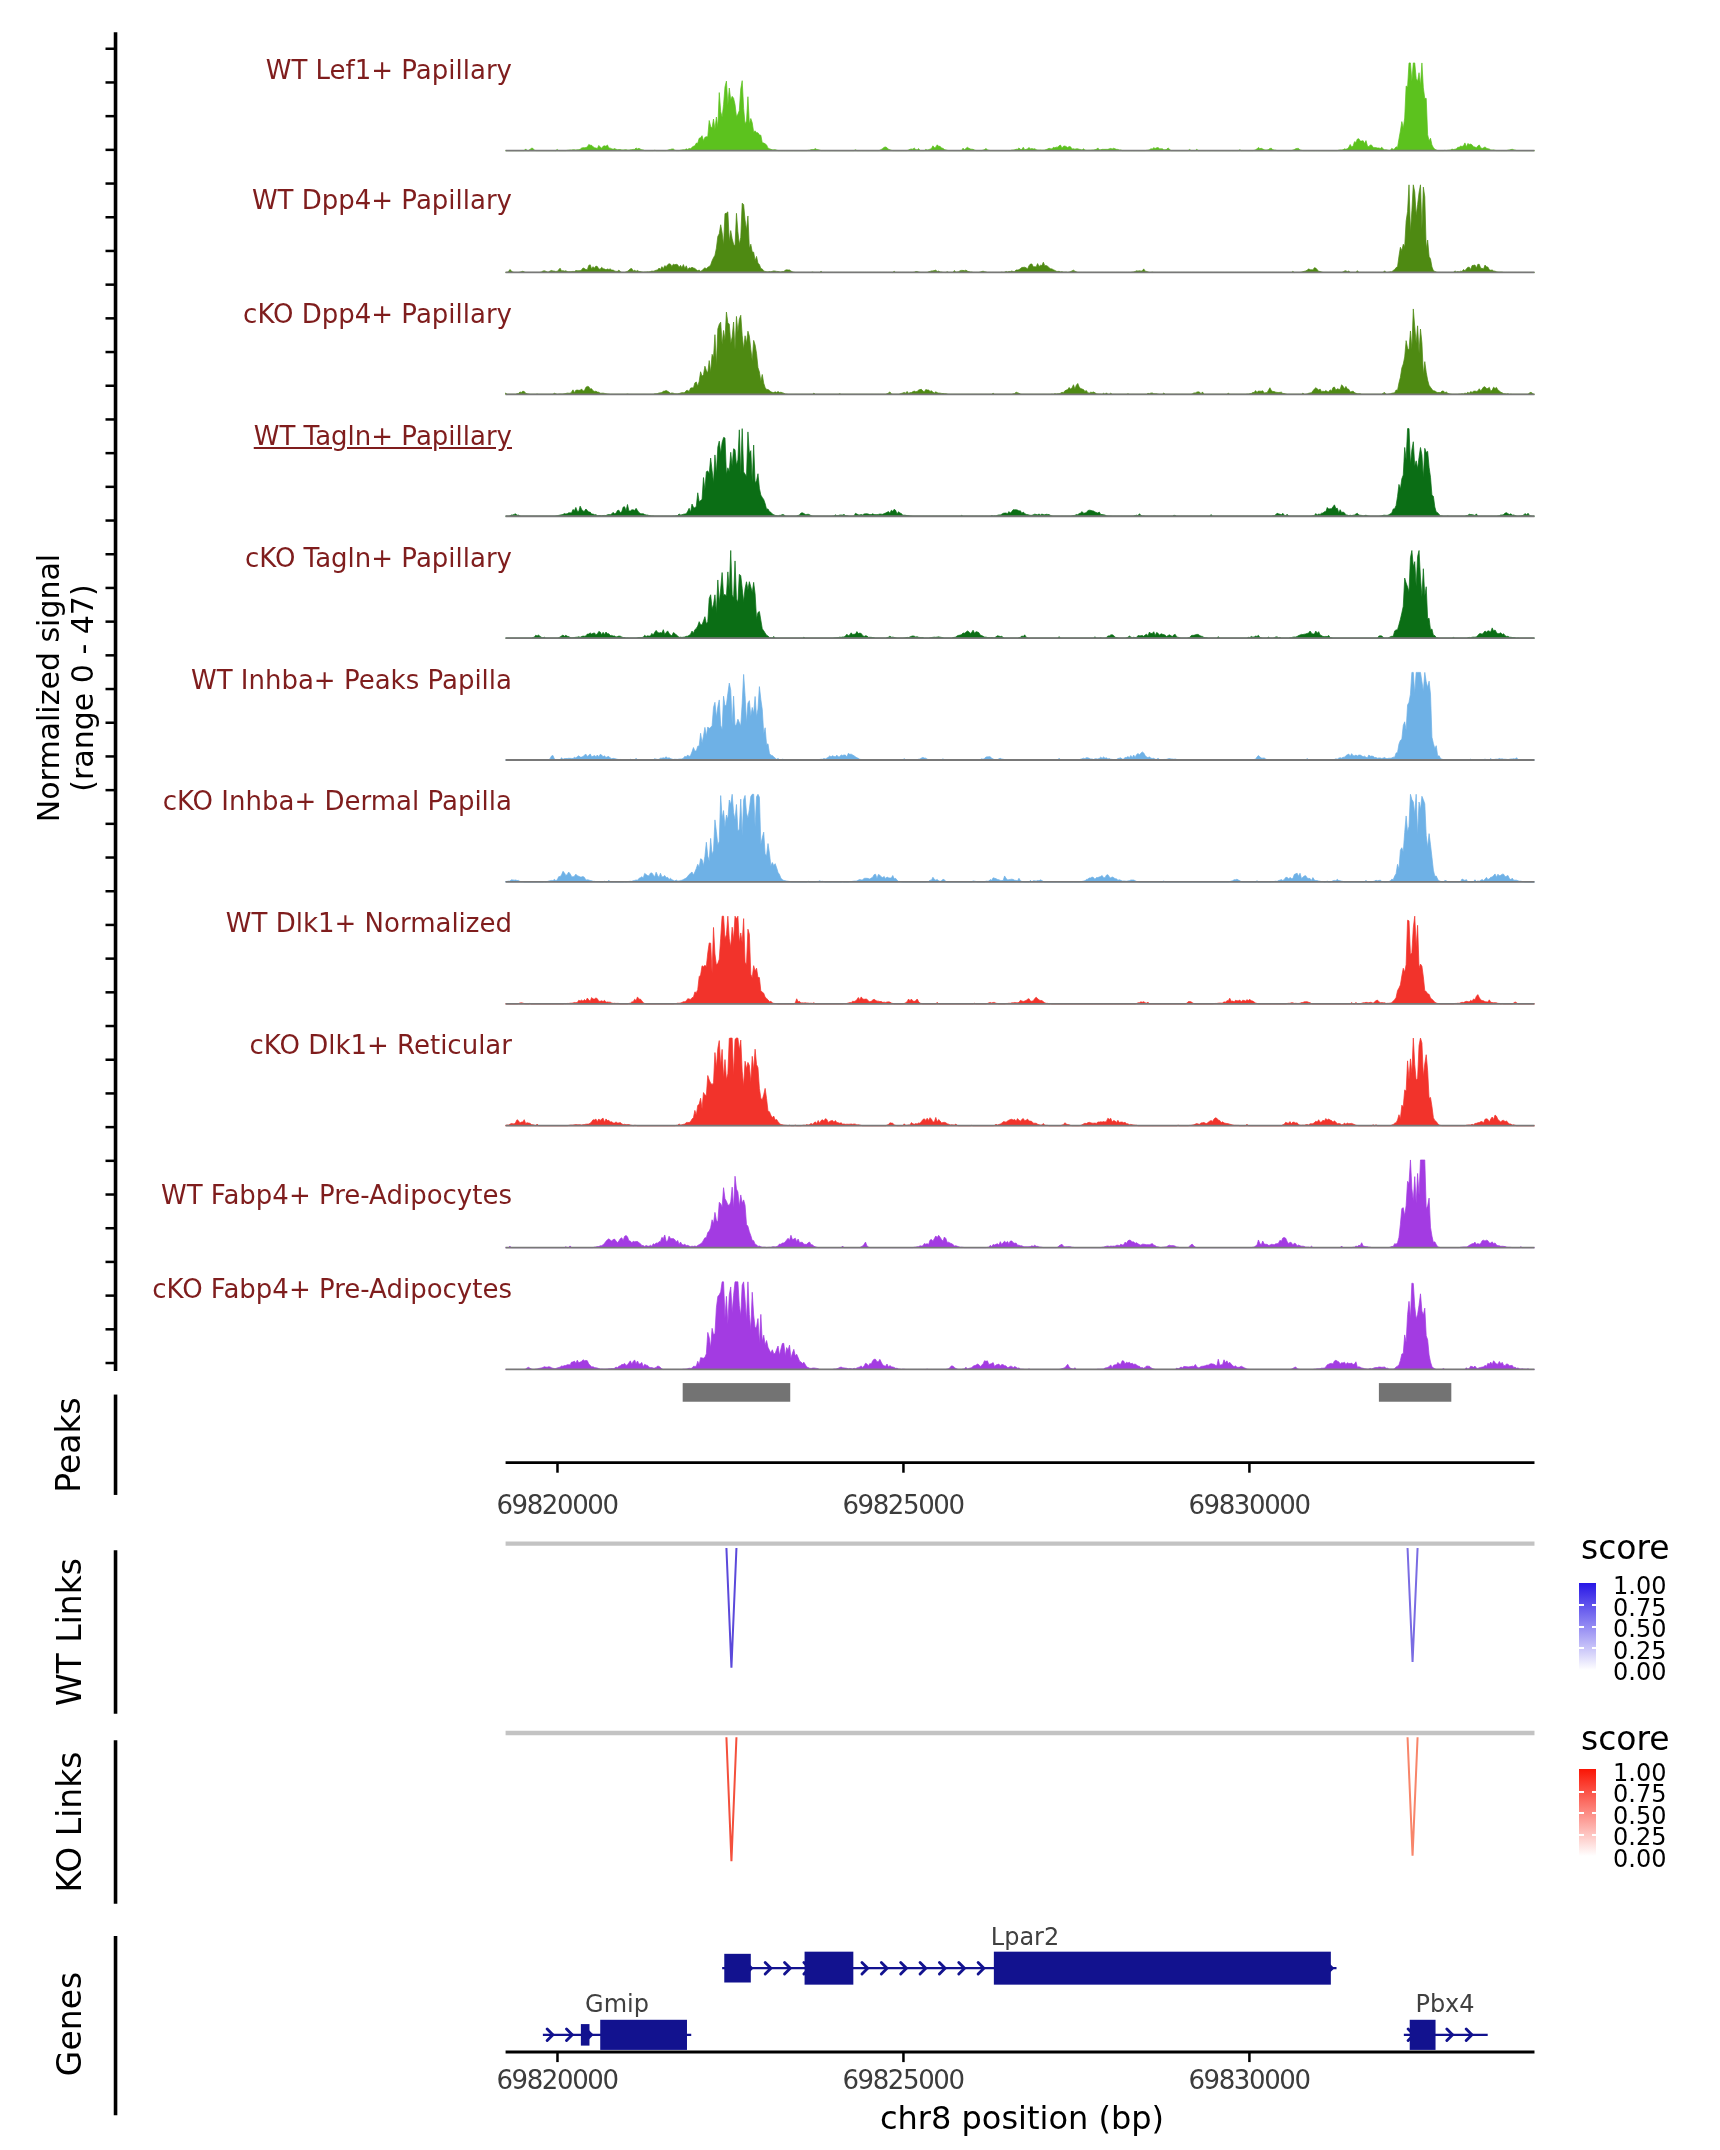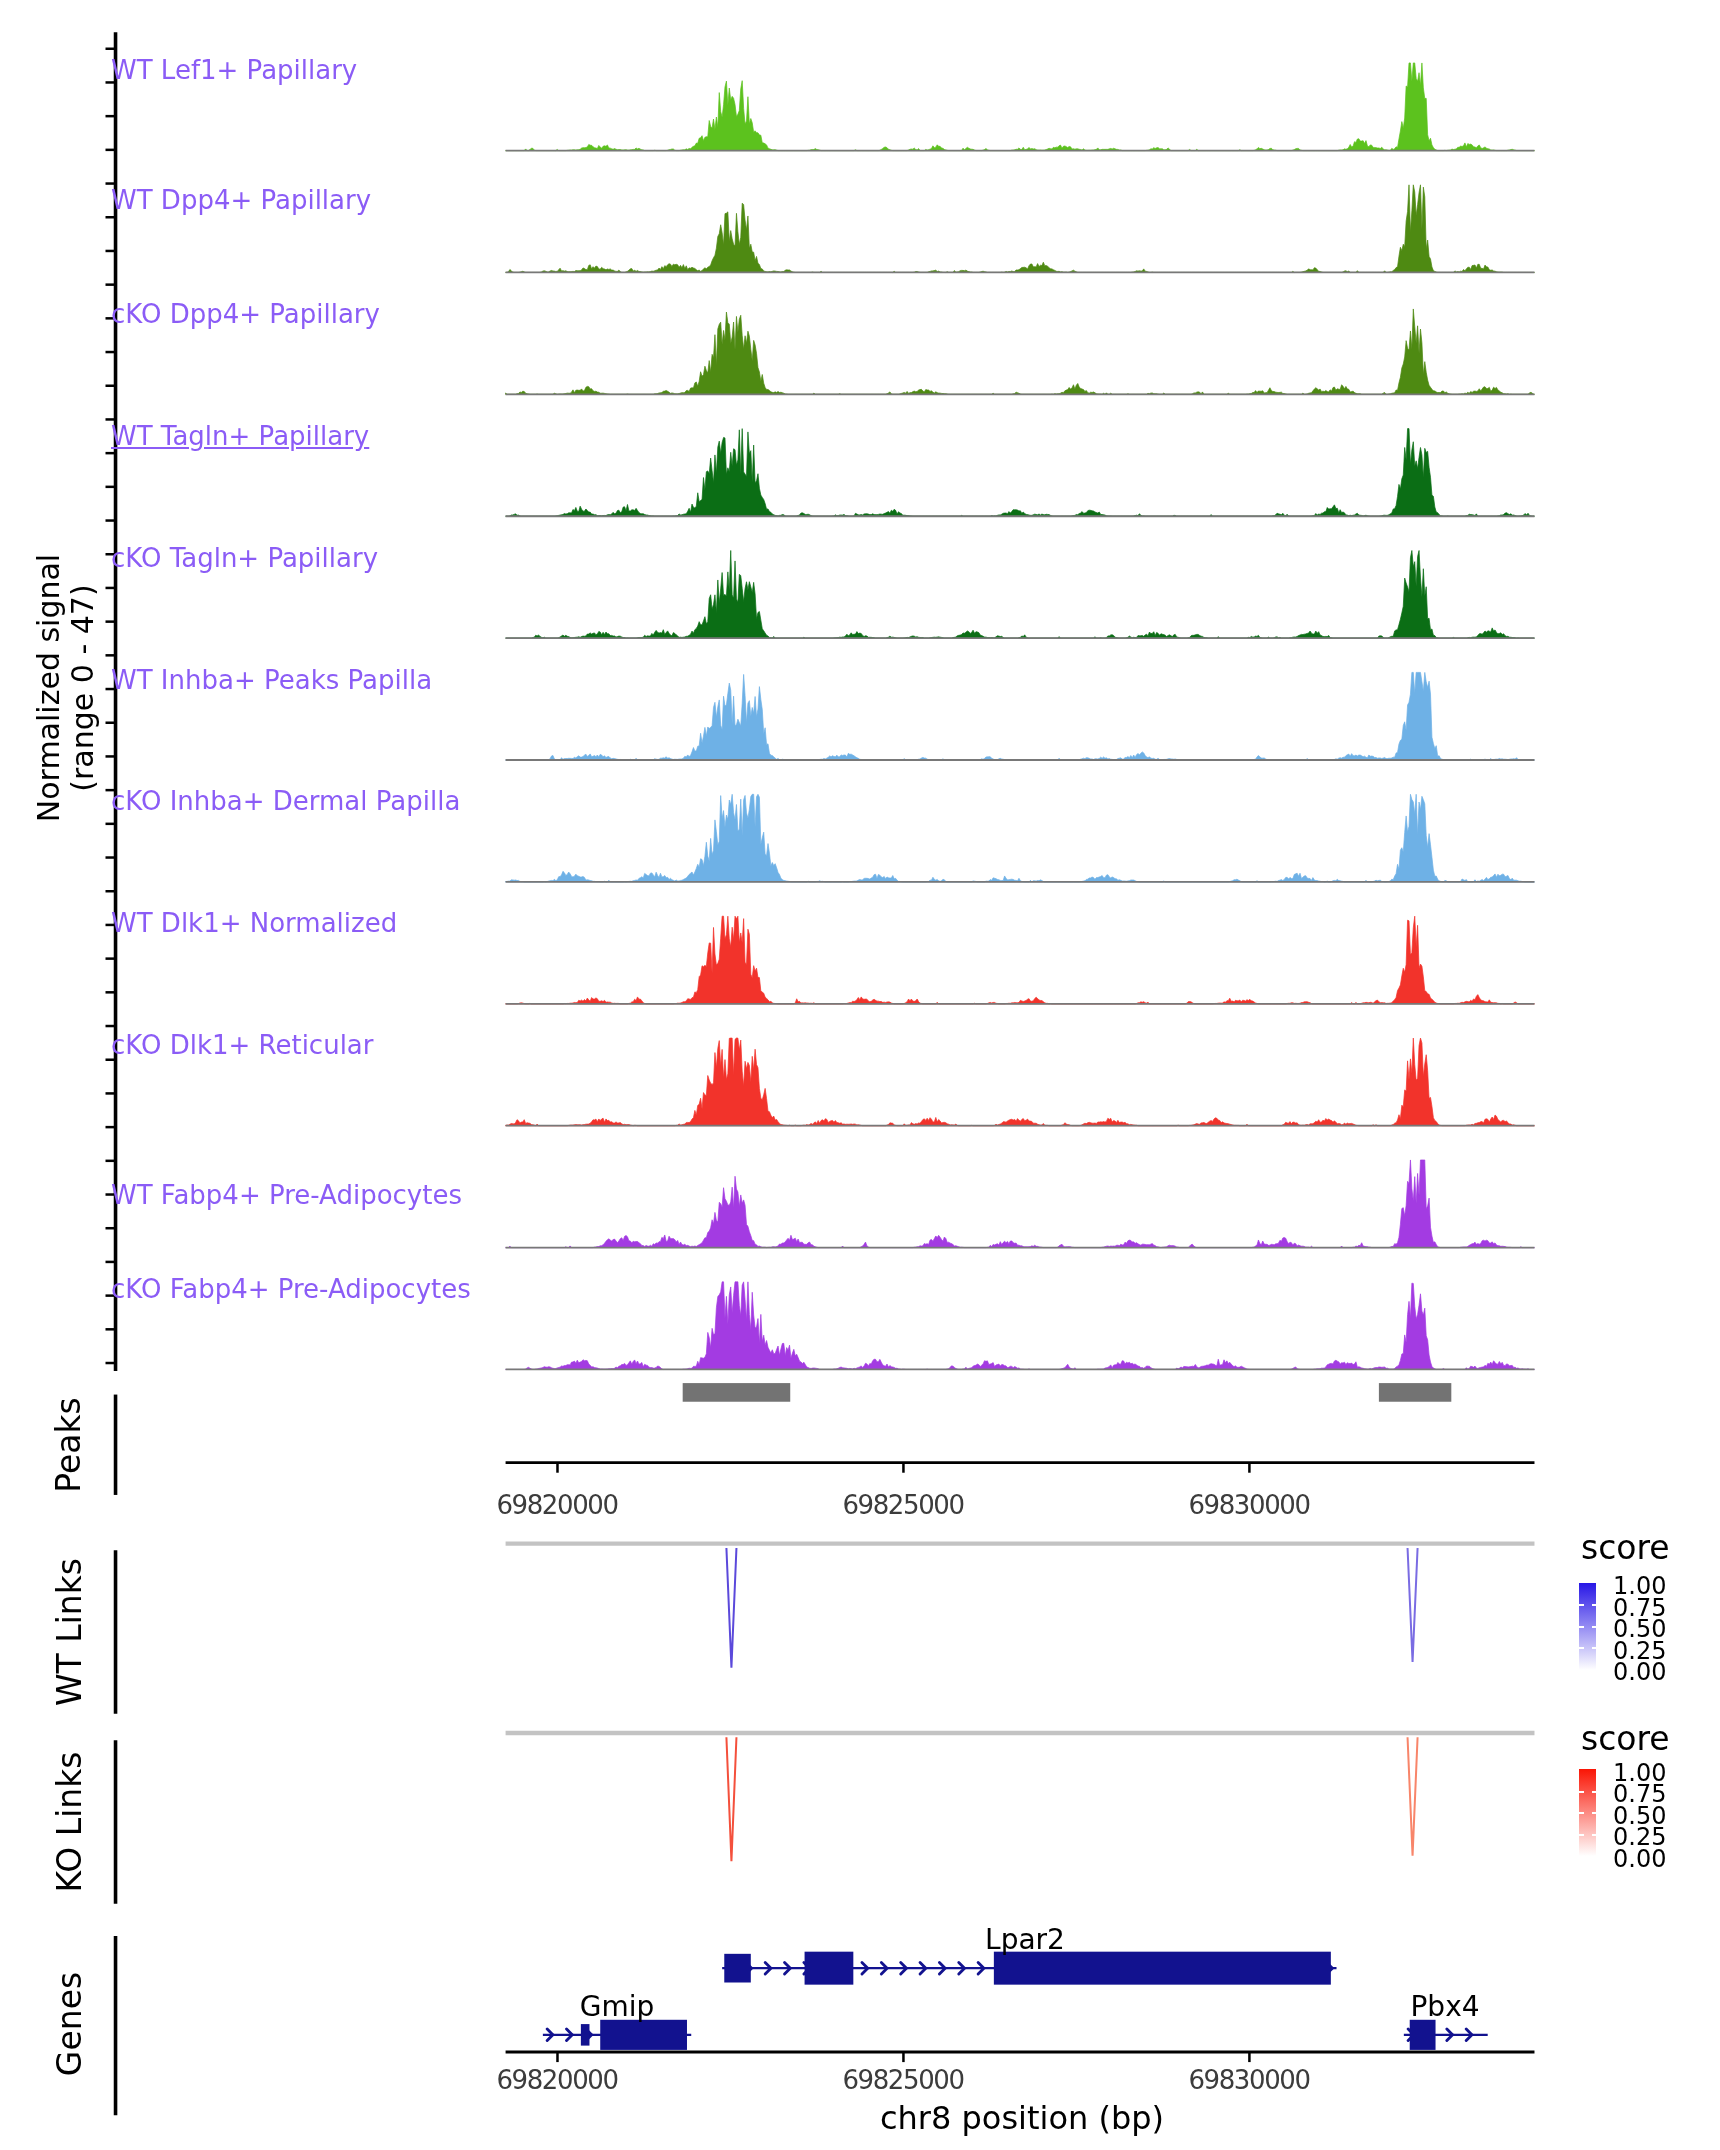--- a/index.html
+++ b/index.html
@@ -1,28 +1,28 @@
 <!DOCTYPE html>
 <html style="font-size:11.5px"><head>
 <meta charset="utf-8">
 <style>
   html,body{margin:0;padding:0;background:#fff;}
   #fig{position:relative;width:1721px;height:2151px;background:#ffffff;overflow:hidden;
        font-family:"DejaVu Sans","Liberation Sans",sans-serif;}
   #plot{position:absolute;left:0;top:0;}
   .abs{position:absolute;}
-  .track-label{width:401px;text-align:left;font-size:26px;color:#8b5cf6;white-space:nowrap;}
+  .track-label{width:401px;text-align:right;font-size:26px;color:#7f1d1d;white-space:nowrap;}
   .rot{display:flex;align-items:center;justify-content:center;transform:rotate(-90deg);
        color:#000;white-space:nowrap;}
   .sec-label{font-size:33px;}
   .yaxis-label{font-size:30px;text-align:center;line-height:1.15;}
   .tick-label{font-size:26px;color:#3c3c3c;letter-spacing:-1.4px;transform:translateX(-50%);white-space:nowrap;}
   .legend-title{font-size:33px;color:#000;}
   .legend-num{font-size:24px;color:#000;line-height:1;}
-  .gene-label{font-size:28px;color:#000000;transform:translateX(-50%);white-space:nowrap;}
+  .gene-label{font-size:24px;color:#404040;transform:translateX(-50%);white-space:nowrap;}
   .xlabel{font-size:32px;color:#000;transform:translateX(-50%);white-space:nowrap;}
   .legend-bar{width:17px;}
   .legend-tick{width:5px;height:2.2px;background:#ffffff;}
 </style>
 </head>
 <body>
 
 <div id="fig">
   <svg id="plot" width="1721" height="2151" viewBox="0 0 2400 3000">
       <path d="M705,210L705,210.0L707,210.0L709,210.0L711,210.0L713,210.0L715,210.0L717,210.0L719,210.0L721,210.0L723,210.0L725,210.0L727,210.0L729,210.0L731,210.0L733,207.7L735,210.0L737,210.0L739,208.6L741,206.6L743,206.9L745,209.4L747,210.0L749,210.0L751,210.0L753,210.0L755,210.0L757,210.0L759,210.0L761,210.0L763,210.0L765,210.0L767,210.0L769,210.0L771,210.0L773,210.0L775,210.0L777,208.5L779,210.0L781,210.0L783,210.0L785,210.0L787,210.0L789,210.0L791,209.7L793,209.5L795,209.2L797,209.3L799,209.0L801,208.9L803,209.3L805,208.9L807,208.7L809,208.3L811,206.5L813,206.0L815,206.0L817,205.8L819,204.9L821,201.5L823,202.5L825,202.7L827,204.8L829,206.0L831,206.5L833,207.1L835,202.9L837,204.9L839,206.9L841,204.0L843,203.4L845,204.1L847,202.2L849,206.4L851,206.6L853,207.6L855,208.1L857,207.2L859,208.2L861,208.7L863,208.6L865,208.5L867,209.1L869,209.2L871,209.0L873,208.9L875,209.3L877,209.4L879,209.0L881,208.7L883,208.4L885,208.3L887,206.4L889,207.7L891,206.9L893,208.0L895,209.0L897,209.2L899,210.0L901,210.0L903,210.0L905,210.0L907,210.0L909,210.0L911,210.0L913,209.6L915,210.0L917,210.0L919,210.0L921,210.0L923,210.0L925,210.0L927,210.0L929,210.0L931,209.6L933,208.8L935,208.4L937,207.8L939,207.8L941,209.6L943,210.0L945,210.0L947,210.0L949,209.5L951,209.2L953,208.8L955,208.9L957,207.6L959,208.4L961,207.0L963,207.5L965,205.4L967,204.1L969,203.3L971,199.6L973,199.8L975,192.8L977,192.1L979,189.2L981,196.2L983,191.5L985,190.6L987,190.7L989,168.1L991,176.3L993,178.4L995,166.0L997,180.6L999,163.2L1001,177.6L1003,129.1L1005,155.4L1007,163.7L1009,146.1L1011,121.3L1013,113.1L1015,146.8L1017,122.8L1019,139.5L1021,134.4L1023,137.0L1025,145.7L1027,162.5L1029,159.3L1031,154.2L1033,123.9L1035,112.5L1037,151.3L1039,173.1L1041,168.6L1043,134.9L1045,172.9L1047,165.3L1049,171.3L1051,184.3L1053,182.4L1055,185.2L1057,185.2L1059,188.3L1061,188.6L1063,199.1L1065,199.4L1067,200.6L1069,202.1L1071,206.6L1073,207.5L1075,208.2L1077,208.9L1079,209.0L1081,208.7L1083,209.4L1085,210.0L1087,210.0L1089,210.0L1091,210.0L1093,210.0L1095,210.0L1097,210.0L1099,210.0L1101,210.0L1103,210.0L1105,210.0L1107,210.0L1109,210.0L1111,210.0L1113,210.0L1115,210.0L1117,210.0L1119,210.0L1121,210.0L1123,210.0L1125,210.0L1127,209.7L1129,209.5L1131,208.7L1133,208.5L1135,208.6L1137,207.2L1139,208.5L1141,208.8L1143,209.3L1145,210.0L1147,210.0L1149,210.0L1151,210.0L1153,210.0L1155,210.0L1157,210.0L1159,210.0L1161,210.0L1163,210.0L1165,210.0L1167,210.0L1169,210.0L1171,210.0L1173,210.0L1175,210.0L1177,210.0L1179,210.0L1181,210.0L1183,210.0L1185,210.0L1187,210.0L1189,210.0L1191,210.0L1193,208.9L1195,210.0L1197,210.0L1199,210.0L1201,210.0L1203,210.0L1205,210.0L1207,210.0L1209,210.0L1211,210.0L1213,210.0L1215,210.0L1217,210.0L1219,210.0L1221,210.0L1223,210.0L1225,210.0L1227,209.6L1229,208.4L1231,207.1L1233,205.5L1235,205.0L1237,206.0L1239,208.2L1241,208.9L1243,209.6L1245,210.0L1247,210.0L1249,210.0L1251,210.0L1253,210.0L1255,210.0L1257,210.0L1259,210.0L1261,210.0L1263,210.0L1265,210.0L1267,209.2L1269,208.2L1271,207.8L1273,208.0L1275,206.5L1277,208.4L1279,209.1L1281,207.2L1283,210.0L1285,210.0L1287,210.0L1289,210.0L1291,208.4L1293,209.3L1295,208.7L1297,208.0L1299,207.2L1301,203.4L1303,206.0L1305,205.2L1307,202.0L1309,204.1L1311,204.1L1313,206.4L1315,206.9L1317,208.5L1319,209.1L1321,209.7L1323,210.0L1325,210.0L1327,210.0L1329,210.0L1331,210.0L1333,210.0L1335,210.0L1337,210.0L1339,210.0L1341,210.0L1343,206.6L1345,208.9L1347,207.2L1349,205.4L1351,206.7L1353,207.7L1355,208.1L1357,208.3L1359,209.3L1361,210.0L1363,210.0L1365,210.0L1367,210.0L1369,210.0L1371,209.4L1373,208.5L1375,207.2L1377,209.0L1379,209.6L1381,210.0L1383,210.0L1385,210.0L1387,210.0L1389,210.0L1391,210.0L1393,210.0L1395,210.0L1397,210.0L1399,210.0L1401,210.0L1403,210.0L1405,210.0L1407,210.0L1409,210.0L1411,209.4L1413,209.3L1415,208.9L1417,208.2L1419,208.1L1421,206.3L1423,208.3L1425,208.5L1427,205.4L1429,208.8L1431,208.3L1433,207.8L1435,205.6L1437,207.7L1439,207.2L1441,207.7L1443,207.4L1445,208.7L1447,209.2L1449,209.4L1451,209.2L1453,209.5L1455,209.4L1457,209.2L1459,208.6L1461,207.7L1463,206.9L1465,207.3L1467,207.7L1469,205.5L1471,206.1L1473,205.2L1475,205.3L1477,203.2L1479,202.4L1481,206.6L1483,204.0L1485,203.6L1487,204.5L1489,205.8L1491,204.3L1493,204.8L1495,207.9L1497,207.4L1499,208.0L1501,207.6L1503,207.6L1505,208.2L1507,208.5L1509,209.3L1511,207.5L1513,209.3L1515,209.6L1517,209.6L1519,209.5L1521,209.5L1523,209.3L1525,209.1L1527,208.8L1529,208.3L1531,206.3L1533,208.9L1535,208.9L1537,208.3L1539,208.3L1541,208.3L1543,208.3L1545,208.3L1547,207.6L1549,207.0L1551,207.8L1553,206.8L1555,207.6L1557,208.3L1559,208.4L1561,209.2L1563,209.2L1565,210.0L1567,210.0L1569,210.0L1571,210.0L1573,210.0L1575,210.0L1577,210.0L1579,210.0L1581,210.0L1583,210.0L1585,210.0L1587,210.0L1589,210.0L1591,210.0L1593,210.0L1595,210.0L1597,210.0L1599,209.7L1601,209.5L1603,208.9L1605,207.6L1607,207.7L1609,205.9L1611,207.1L1613,206.2L1615,205.8L1617,207.5L1619,207.6L1621,207.5L1623,209.0L1625,208.8L1627,208.3L1629,206.3L1631,208.2L1633,210.0L1635,210.0L1637,210.0L1639,210.0L1641,210.0L1643,210.0L1645,210.0L1647,210.0L1649,210.0L1651,210.0L1653,210.0L1655,210.0L1657,210.0L1659,208.4L1661,210.0L1663,210.0L1665,210.0L1667,210.0L1669,208.3L1671,210.0L1673,210.0L1675,210.0L1677,210.0L1679,210.0L1681,210.0L1683,210.0L1685,210.0L1687,210.0L1689,210.0L1691,210.0L1693,210.0L1695,210.0L1697,210.0L1699,210.0L1701,210.0L1703,210.0L1705,210.0L1707,210.0L1709,210.0L1711,210.0L1713,210.0L1715,210.0L1717,210.0L1719,210.0L1721,210.0L1723,210.0L1725,210.0L1727,210.0L1729,208.8L1731,210.0L1733,210.0L1735,210.0L1737,210.0L1739,210.0L1741,210.0L1743,210.0L1745,210.0L1747,210.0L1749,209.7L1751,209.0L1753,207.7L1755,205.6L1757,207.3L1759,206.9L1761,207.8L1763,208.9L1765,209.1L1767,209.2L1769,208.6L1771,207.1L1773,206.7L1775,208.8L1777,209.3L1779,209.5L1781,210.0L1783,210.0L1785,210.0L1787,210.0L1789,210.0L1791,210.0L1793,210.0L1795,210.0L1797,210.0L1799,210.0L1801,210.0L1803,209.4L1805,208.6L1807,207.4L1809,207.0L1811,207.0L1813,209.2L1815,209.6L1817,210.0L1819,210.0L1821,210.0L1823,210.0L1825,210.0L1827,210.0L1829,210.0L1831,210.0L1833,210.0L1835,210.0L1837,210.0L1839,210.0L1841,210.0L1843,210.0L1845,210.0L1847,210.0L1849,210.0L1851,210.0L1853,210.0L1855,210.0L1857,210.0L1859,210.0L1861,210.0L1863,210.0L1865,210.0L1867,209.5L1869,209.1L1871,209.1L1873,209.0L1875,207.6L1877,208.2L1879,207.4L1881,205.5L1883,201.5L1885,205.0L1887,203.9L1889,197.6L1891,198.6L1893,193.9L1895,193.5L1897,196.8L1899,196.7L1901,196.2L1903,200.3L1905,196.1L1907,203.6L1909,204.6L1911,202.1L1913,202.5L1915,205.6L1917,205.7L1919,205.9L1921,206.4L1923,206.4L1925,207.1L1927,205.2L1929,207.9L1931,209.0L1933,209.0L1935,209.2L1937,209.7L1939,209.7L1941,206.9L1943,208.4L1945,207.3L1947,204.7L1949,205.7L1951,193.7L1953,182.7L1955,169.6L1957,178.9L1959,164.6L1961,120.0L1963,121.2L1965,87.8L1967,87.8L1969,113.4L1971,87.8L1973,87.8L1975,109.4L1977,113.4L1979,101.4L1981,119.2L1983,87.8L1985,122.6L1987,137.4L1989,137.2L1991,187.9L1993,196.4L1995,192.8L1997,202.2L1999,205.8L2001,208.3L2003,209.1L2005,210.0L2007,210.0L2009,210.0L2011,210.0L2013,210.0L2015,209.7L2017,210.0L2019,209.6L2021,209.4L2023,209.1L2025,207.9L2027,208.5L2029,208.1L2031,207.7L2033,205.5L2035,205.4L2037,203.8L2039,204.3L2041,203.3L2043,199.3L2045,205.0L2047,200.2L2049,201.4L2051,201.0L2053,202.1L2055,204.5L2057,205.1L2059,206.1L2061,203.5L2063,202.2L2065,205.9L2067,207.2L2069,206.1L2071,204.9L2073,206.6L2075,207.5L2077,207.8L2079,209.2L2081,209.3L2083,209.1L2085,209.7L2087,210.0L2089,210.0L2091,210.0L2093,210.0L2095,210.0L2097,210.0L2099,210.0L2101,210.0L2103,209.5L2105,209.1L2107,208.6L2109,208.2L2111,209.0L2113,209.4L2115,210.0L2117,210.0L2119,210.0L2121,210.0L2123,210.0L2125,210.0L2127,210.0L2129,210.0L2131,210.0L2133,210.0L2135,210.0L2137,210.0L2139,210.0L2140,210Z" fill="#5CC21E" stroke="#5CC21E" stroke-width="1"></path>

